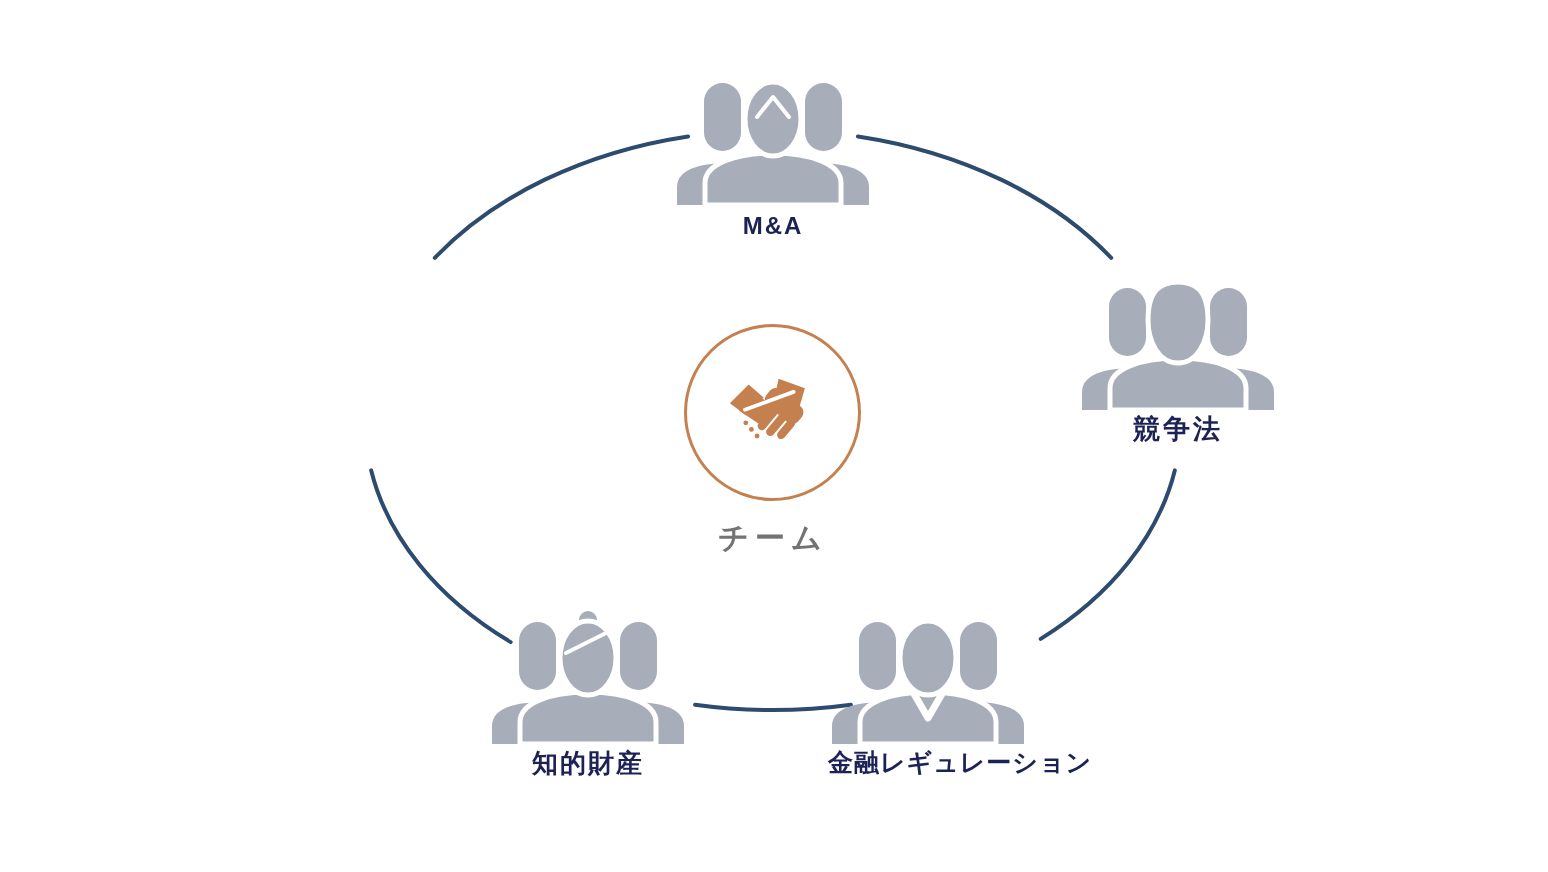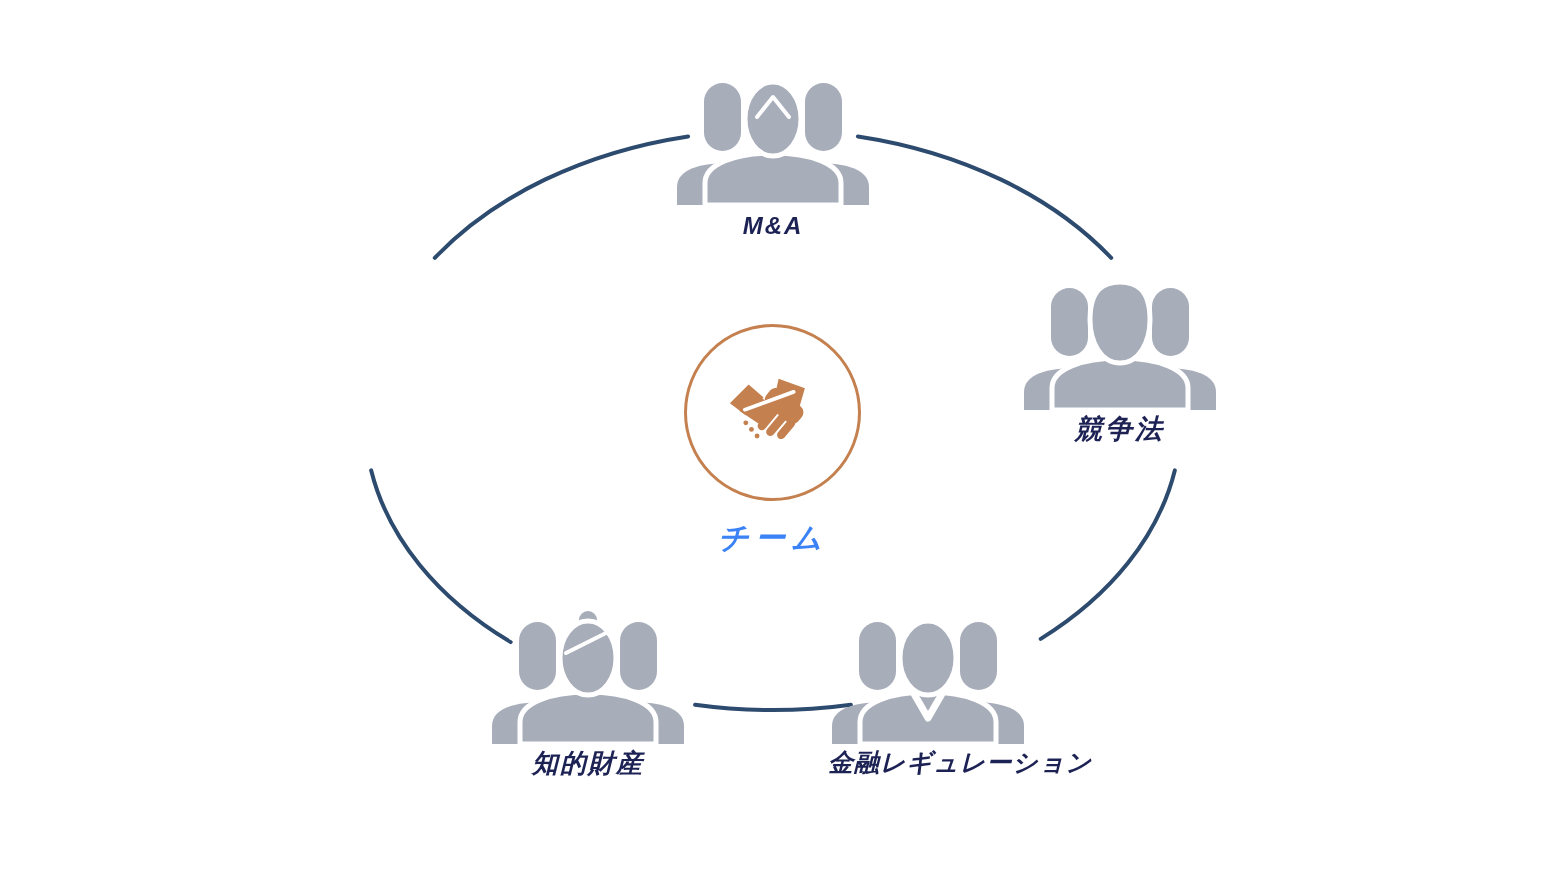--- a/index.html
+++ b/index.html
@@ -7,21 +7,20 @@
     padding: 0;
     background: #ffffff;
   }
   .canvas {
     position: relative;
     width: 1548px;
     height: 872px;
     background: #ffffff;
     overflow: hidden;
     font-family: "Liberation Sans", sans-serif;
-    font-style: italic;
   }
   svg { display: block; }
   .arcs {
     position: absolute;
     left: 0; top: 0;
   }
   .node {
     position: absolute;
     width: 200px;
     text-align: center;
@@ -31,21 +30,21 @@
     margin-top: 11px;
     font-size: 26px;
     font-weight: bold;
     color: #1c2254;
     letter-spacing: 2px;
     white-space: nowrap;
     line-height: 1.1;
   }
   .node-ma      { left: 673px; top: 63px;  }
   .node-tax     { left: 308px; top: 268px; }
-  .node-comp    { left: 1020px; top: 268px; }
+  .node-comp    { left: 1078px; top: 268px; }
   .node-ip      { left: 488px; top: 602px; }
   .node-finreg  { left: 828px; top: 602px; }
   .node-ma .label { font-size: 24px; letter-spacing: 2px; margin-top: 14px; }
   .node-tax .label, .node-comp .label { font-size: 27px; letter-spacing: 3px; }
   .node-finreg .label { font-size: 25px; letter-spacing: 1px; }
   .team-circle {
     position: absolute;
     left: 684px; top: 324px;
     width: 171px; height: 171px;
     border: 3.5px solid #c5804f;
@@ -53,21 +52,21 @@
     display: flex;
     align-items: center;
     justify-content: center;
     box-sizing: content-box;
   }
   .team-label {
     position: absolute;
     left: 673px; top: 518px;
     width: 200px;
     text-align: center;
-    color: #3b82f6;
+    color: #737373;
     font-size: 30px;
     font-weight: bold;
     letter-spacing: 6px;
     white-space: nowrap;
   }
 </style>
 </head>
 <body>
 
 <div class="canvas">

